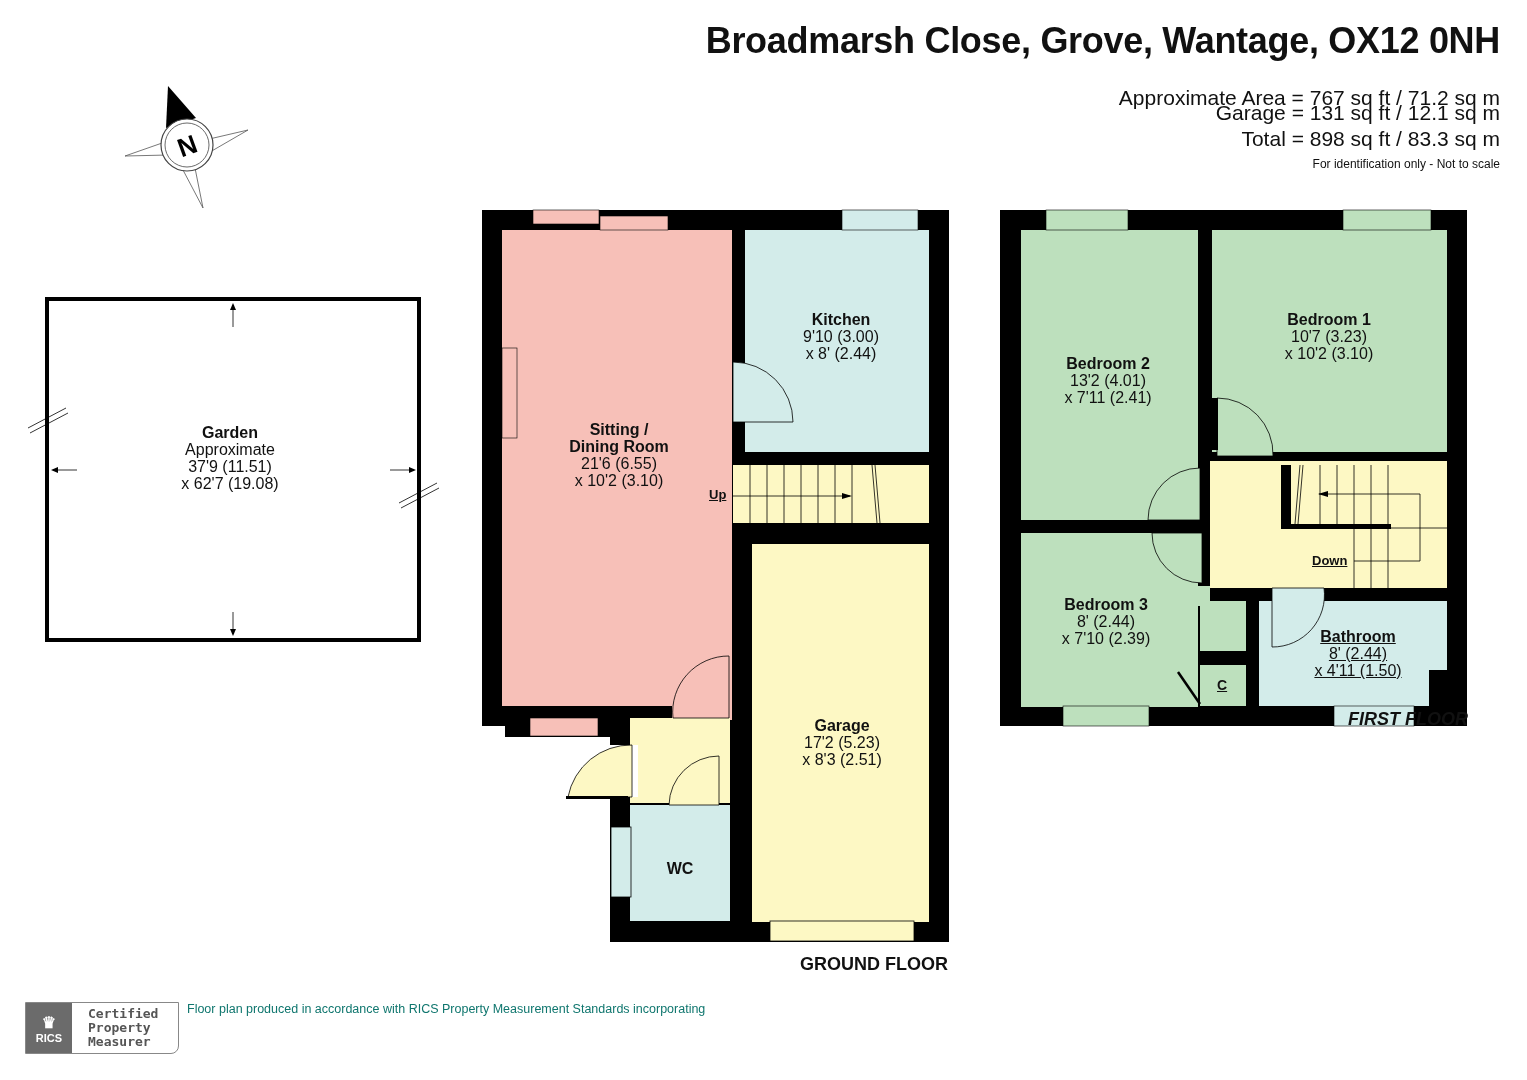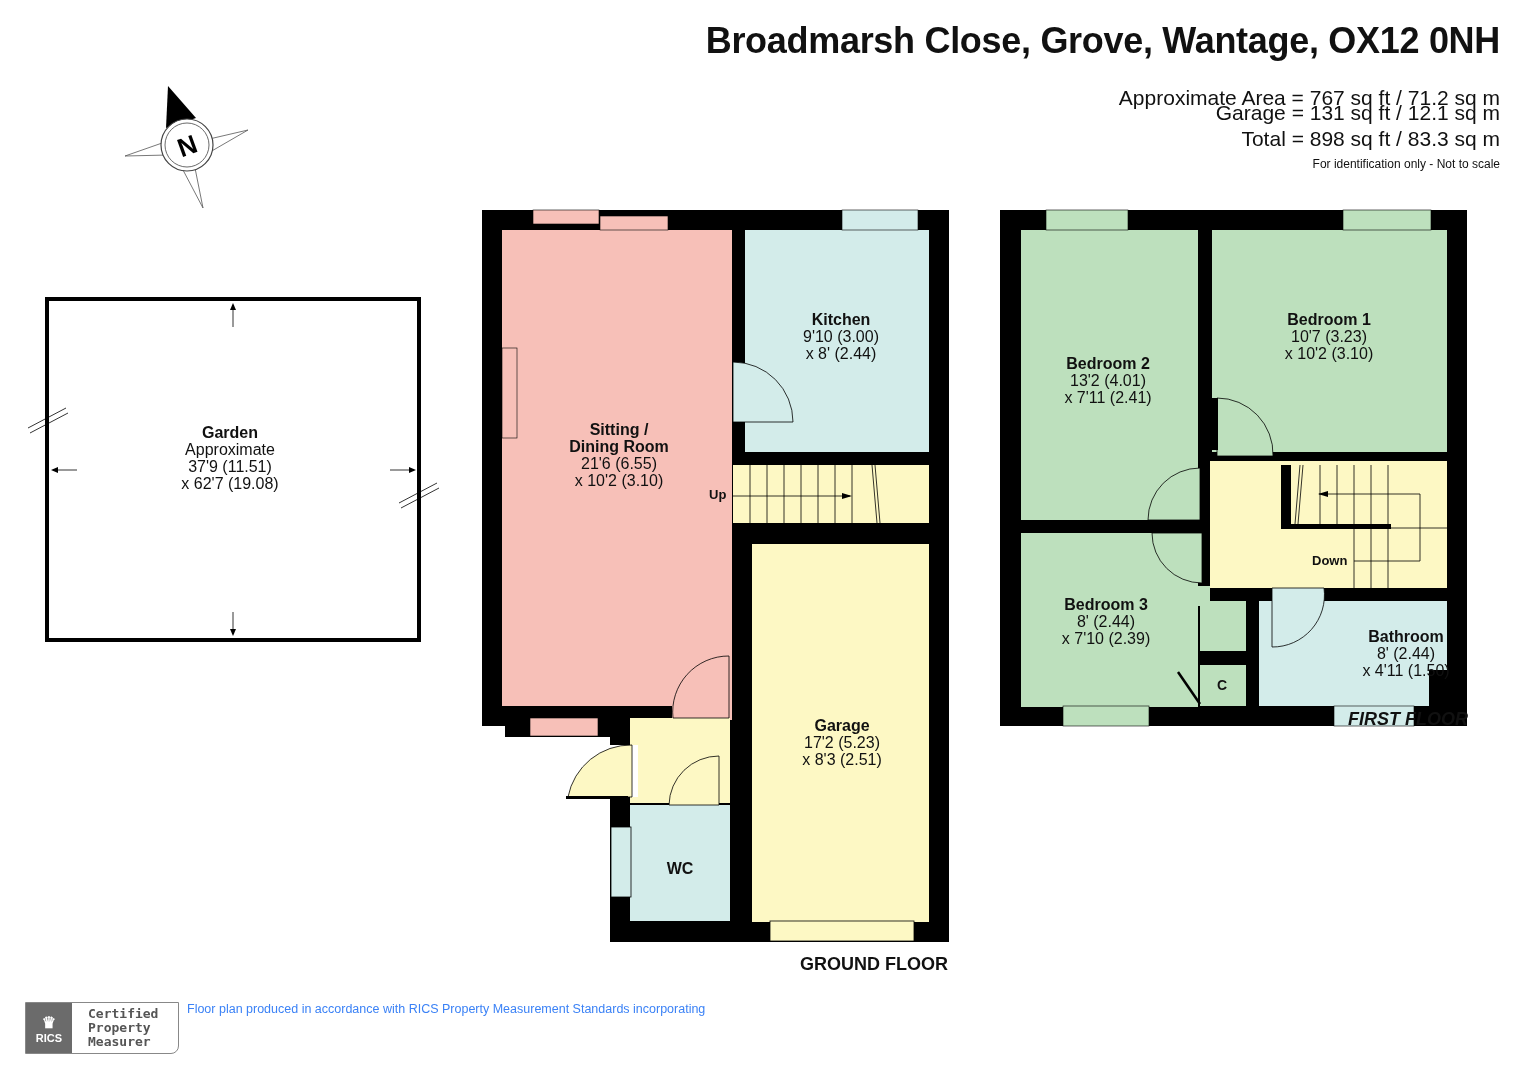--- a/index.html
+++ b/index.html
@@ -5,26 +5,26 @@
   html, body { margin:0; padding:0; background:#ffffff; }
   body { width:1527px; height:1080px; position:relative; overflow:hidden; font-family:"Liberation Sans", sans-serif; color:#111; }
   .abs { position:absolute; }
   .title { right:27px; top:20px; font-size:36px; font-weight:bold; letter-spacing:-0.3px; white-space:nowrap; }
   .area { right:27px; font-size:21px; white-space:nowrap; text-align:right; }
   .note { right:27px; top:157px; font-size:12px; white-space:nowrap; }
   svg.plan { position:absolute; left:0; top:0; }
   .lbl { position:absolute; text-align:center; transform:translateX(-50%); font-size:16px; line-height:17px; white-space:nowrap; }
   .lbl .nm { font-weight:bold; display:block; }
   .floor { position:absolute; font-weight:bold; font-size:18px; white-space:nowrap; }
-  .small-b { position:absolute; font-weight:bold; font-size:13px; }
+  .small-b { position:absolute; font-weight:bold; font-size:13px;text-decoration:underline; }
   .footer { position:absolute; left:25px; top:1002px; height:50px; }
   .rics-badge { position:absolute; left:0; top:0; width:152px; height:50px; border:1.5px solid #888; border-radius:0 0 8px 0; }
   .rics-logo { position:absolute; left:0; top:0; width:46px; height:50px; background:#6b6b6b; color:#fff; font-size:11px; font-weight:bold; text-align:center; }
   .rics-cert { position:absolute; left:62px; top:4px; font-size:13px; font-weight:bold; line-height:14px; color:#555; font-family:"DejaVu Sans Mono", monospace; }
-  .foot-text { position:absolute; left:162px; top:0; font-size:12.5px; line-height:15.5px; color:#3b82f6; white-space:nowrap; }
+  .foot-text { position:absolute; left:162px; top:0; font-size:12.5px; line-height:15.5px; color:#0f766e; white-space:nowrap; }
 </style>
 </head>
 <body>
 
 <div class="abs title">Broadmarsh Close, Grove, Wantage, OX12 0NH</div>
 <div class="abs area" style="top:74px;margin-top:12px;">Approximate Area = 767 sq ft / 71.2 sq m</div>
 <div class="abs area" style="top:101px;">Garage = 131 sq ft / 12.1 sq m</div>
 <div class="abs area" style="top:127px;">Total = 898 sq ft / 83.3 sq m</div>
 <div class="abs note">For identification only - Not to scale</div>
 
@@ -190,21 +190,21 @@
 <div class="lbl" style="left:1108px; top:355px;">
   <span class="nm">Bedroom 2</span>
   <span style="display:block">13'2 (4.01)</span>
   <span style="display:block">x 7'11 (2.41)</span>
 </div>
 <div class="lbl" style="left:1106px; top:596px;">
   <span class="nm">Bedroom 3</span>
   <span style="display:block">8' (2.44)</span>
   <span style="display:block">x 7'10 (2.39)</span>
 </div>
-<div class="lbl" style="left:1406px; top:628px;">
+<div class="lbl" style="left:1358px; top:628px;text-decoration:underline;">
   <span class="nm">Bathroom</span>
   <span style="display:block">8' (2.44)</span>
   <span style="display:block">x 4'11 (1.50)</span>
 </div>
 <div class="small-b" style="left:1312px; top:553px;">Down</div>
 <div class="small-b" style="left:1217px; top:677px; font-size:14px;">C</div>
 <div class="floor" style="left:1348px; top:709px;font-style:italic;">FIRST FLOOR</div>
 
 <div class="footer">
   <div class="rics-badge">

